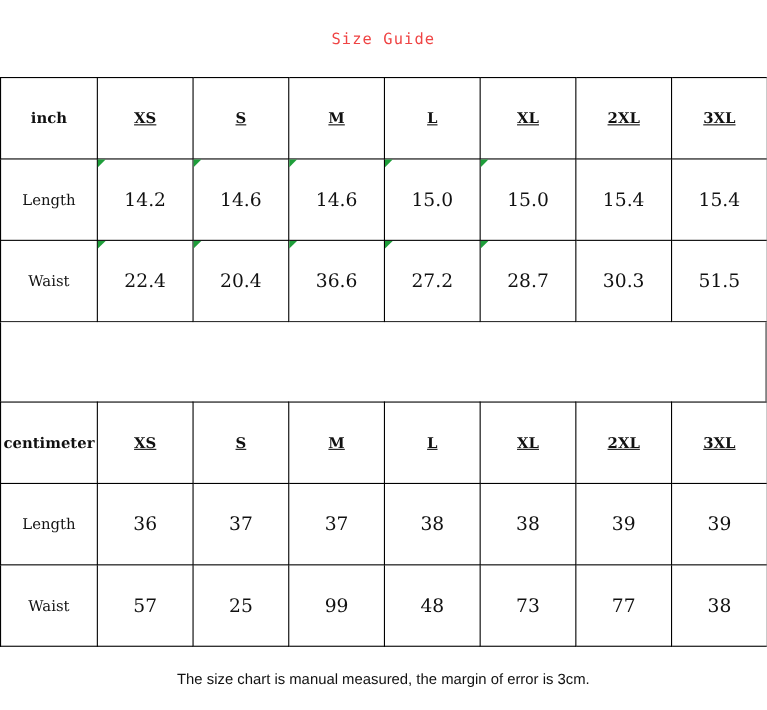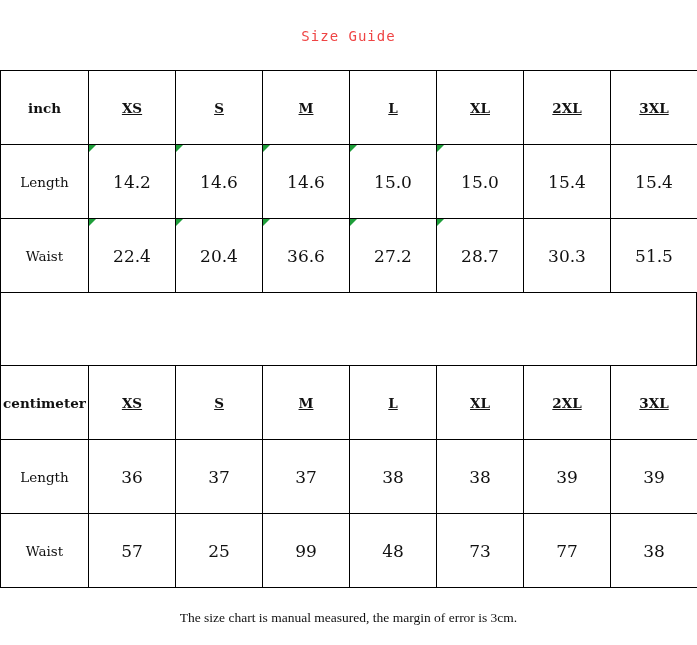--- a/index.html
+++ b/index.html
@@ -77,21 +77,21 @@
     position: absolute;
     top: 0px;
     left: 0px;
     width: 0;
     height: 0;
     border-top: 7px solid #1e9e3a;
     border-right: 7px solid transparent;
   }
   .footer {
     text-align: center;
-    font-family: Liberation Serif, serif;
+    font-family: Liberation Sans, sans-serif;
     font-size: 13.5px;
     color: #111111;
     padding-top: 22px;
     letter-spacing: 0px;
   }
 </style>
 </head>
 <body>
 
 <div class="page">

